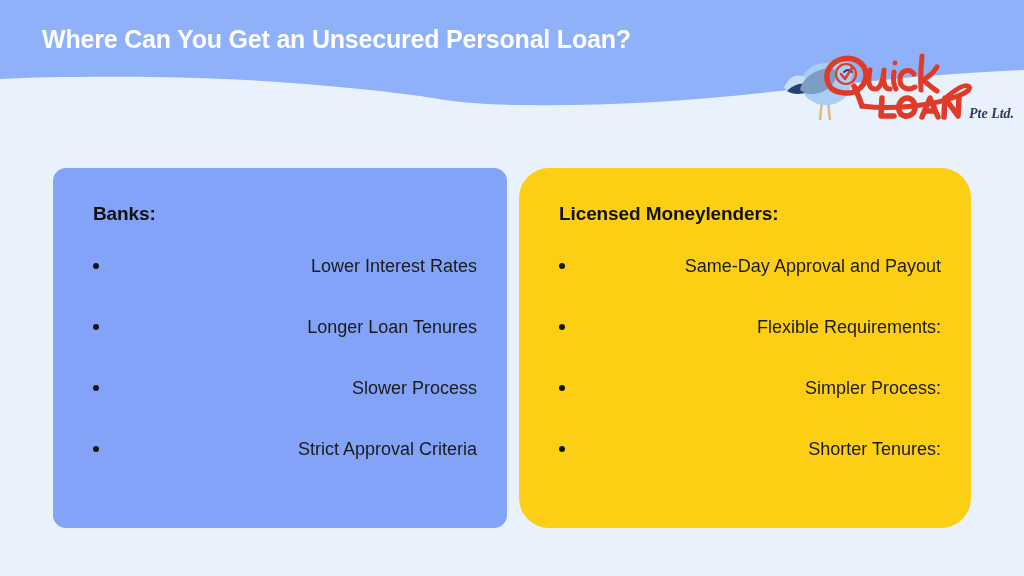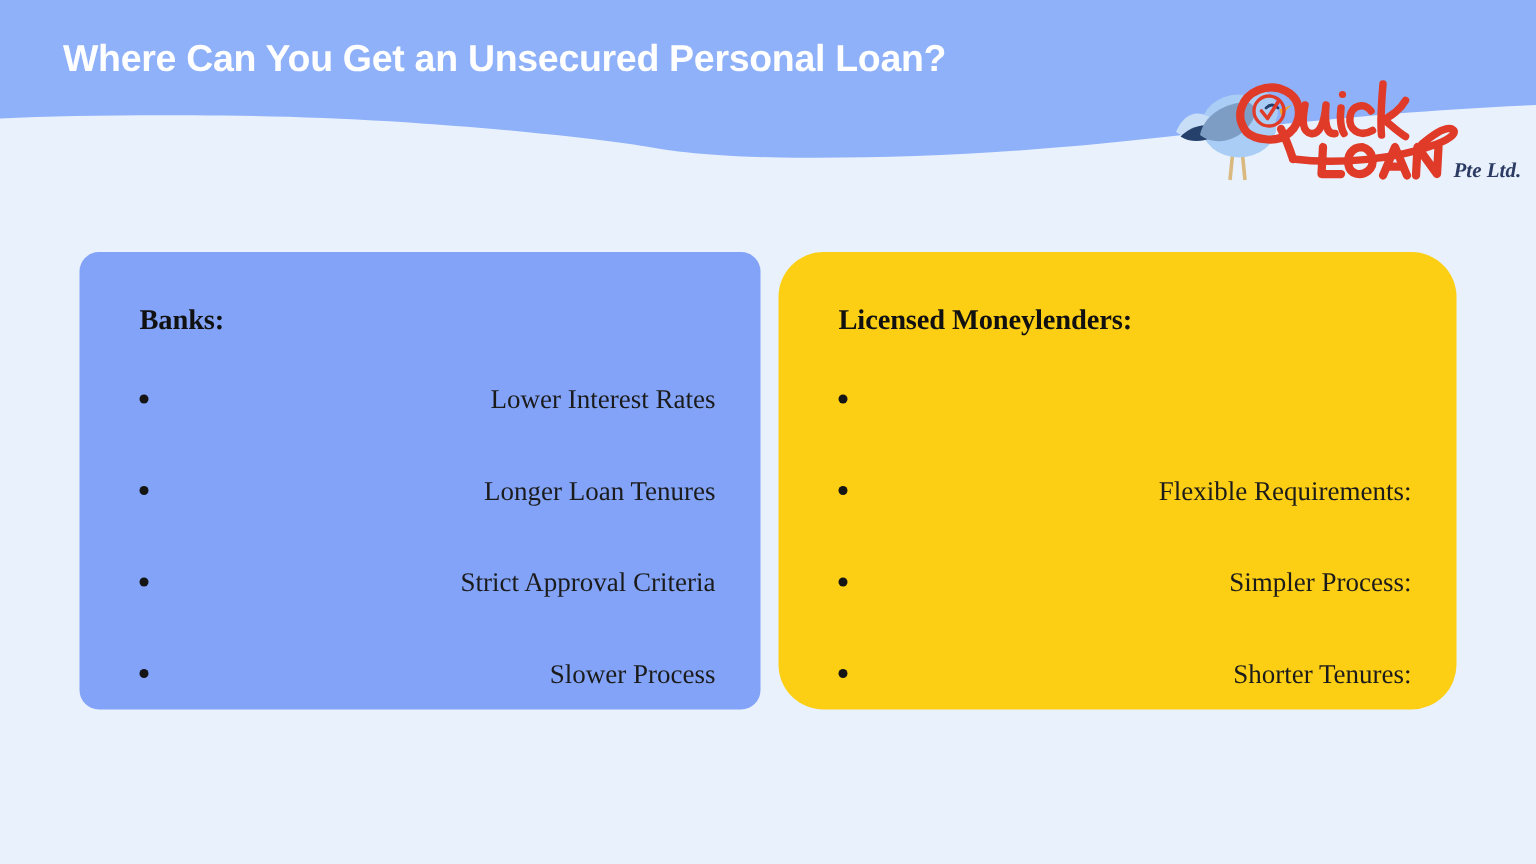--- a/index.html
+++ b/index.html
@@ -29,24 +29,23 @@
 
   
   #brand-logo {
     position:absolute; left:782px; top:48px;
     width:236px; height:78px; z-index:4;
   }
   #brand-logo svg { display:block; }
 
   
   .card {
-    position:absolute; top:168px; height:305px;
+    position:absolute; top:168px; height:360px;
     border-radius:13px;
     padding:26px 30px 0 40px;
-    font-family:Liberation Serif, serif;
   }
   #card-banks       { left:53px;  width:454px; background:#82a3f7; }
   #card-moneylenders{ left:519px; width:452px; background:#fcce14;border-radius:30px; }
 
   .card-heading {
     font-size:19px; font-weight:bold; color:#111111;
     margin:8px 0 0 0; line-height:24px;
     letter-spacing:-0.1px;
   }
   .card-list { list-style:none; margin:28px 0 0 0; padding:0;text-align:right; }
@@ -147,34 +146,35 @@
     <li>
       <span class="bullet"></span>
       <span class="li-text">Lower Interest Rates</span>
     </li>
     <li>
       <span class="bullet"></span>
       <span class="li-text">Longer Loan Tenures</span>
     </li>
     <li>
       <span class="bullet"></span>
-      <span class="li-text">Strict Approval Criteria</span>
+      <span class="li-text">Slower Process</span>
     </li>
     <li>
       <span class="bullet"></span>
-      <span class="li-text">Slower Process</span>
+      <span class="li-text">Strict Approval Criteria</span>
     </li>
   </ul>
 </div>
 
 <div class="card" id="card-moneylenders">
   <div class="card-heading">Licensed Moneylenders:</div>
   <ul class="card-list">
     <li>
       <span class="bullet"></span>
+      <span class="li-text">Same-Day Approval and Payout</span>
     </li>
     <li>
       <span class="bullet"></span>
       <span class="li-text">Flexible Requirements:</span>
     </li>
     <li>
       <span class="bullet"></span>
       <span class="li-text">Simpler Process:</span>
     </li>
     <li>

